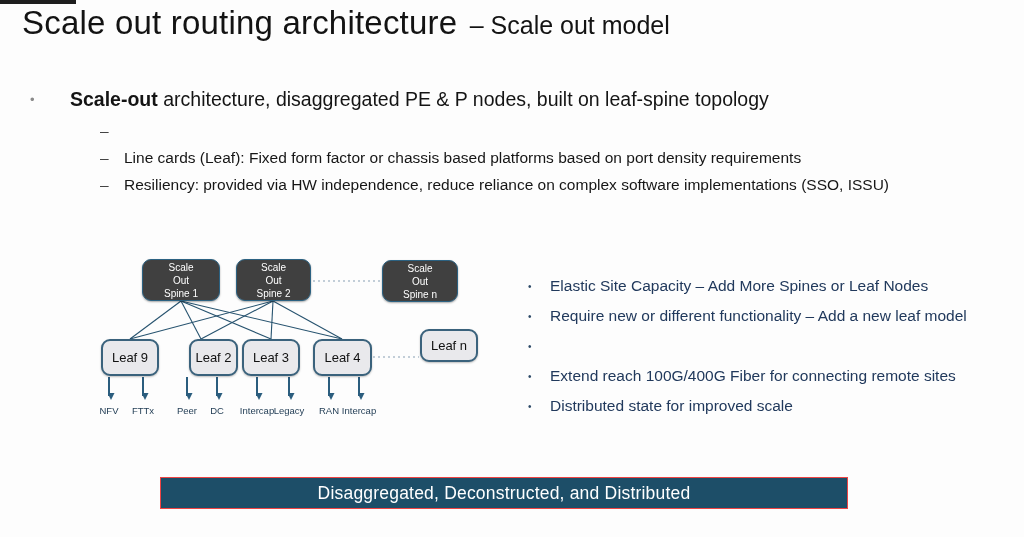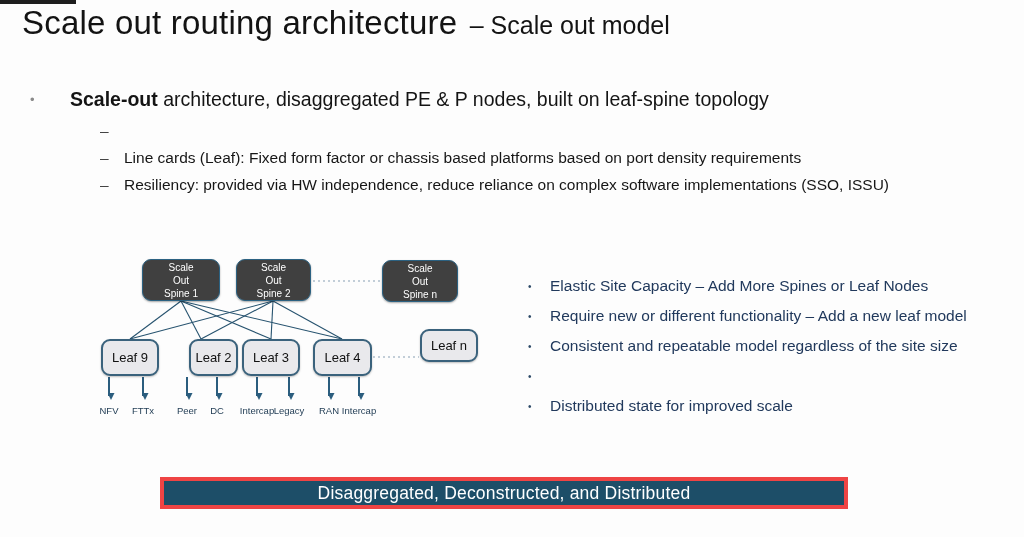--- a/index.html
+++ b/index.html
@@ -64,21 +64,21 @@
   .right-bullets { position:absolute; left:528px; top:277px; }
   .right-bullet {
     display:flex; align-items:flex-start; height:30px;
     font-size:15.5px; color:#21395c; white-space:nowrap;
   }
   .right-bullet .dot { width:22px; font-size:10px; padding-top:4px; color:#2e4a68; }
 
   
   .banner {
     position:absolute; left:160px; top:477px; width:688px; height:32px;
-    background:#1d4e68; border:4px solid #ef4444;
+    background:#1d4e68; border:1px solid #ef4444;
     color:#ffffff; font-size:17.5px;
     display:flex; align-items:center; justify-content:center;
     letter-spacing:0.2px;
   }
 </style>
 </head>
 <body>
 
 <div class="slide">
   <div class="top-artifact"></div>
@@ -173,24 +173,24 @@
     <div class="right-bullet">
       <span class="dot">•</span>
       <span>Elastic Site Capacity – Add More Spines or Leaf Nodes</span>
     </div>
     <div class="right-bullet">
       <span class="dot">•</span>
       <span>Require new or different functionality – Add a new leaf model</span>
     </div>
     <div class="right-bullet">
       <span class="dot">•</span>
-      <span>Consistent and repeatable model regardless of the site size</span>
     </div>
     <div class="right-bullet">
       <span class="dot">•</span>
+      <span>Extend reach 100G/400G Fiber for connecting remote sites</span>
     </div>
     <div class="right-bullet">
       <span class="dot">•</span>
       <span>Distributed state for improved scale</span>
     </div>
   </div>
 
   <div class="banner">
     <span>Disaggregated, Deconstructed, and Distributed</span>
   </div>

